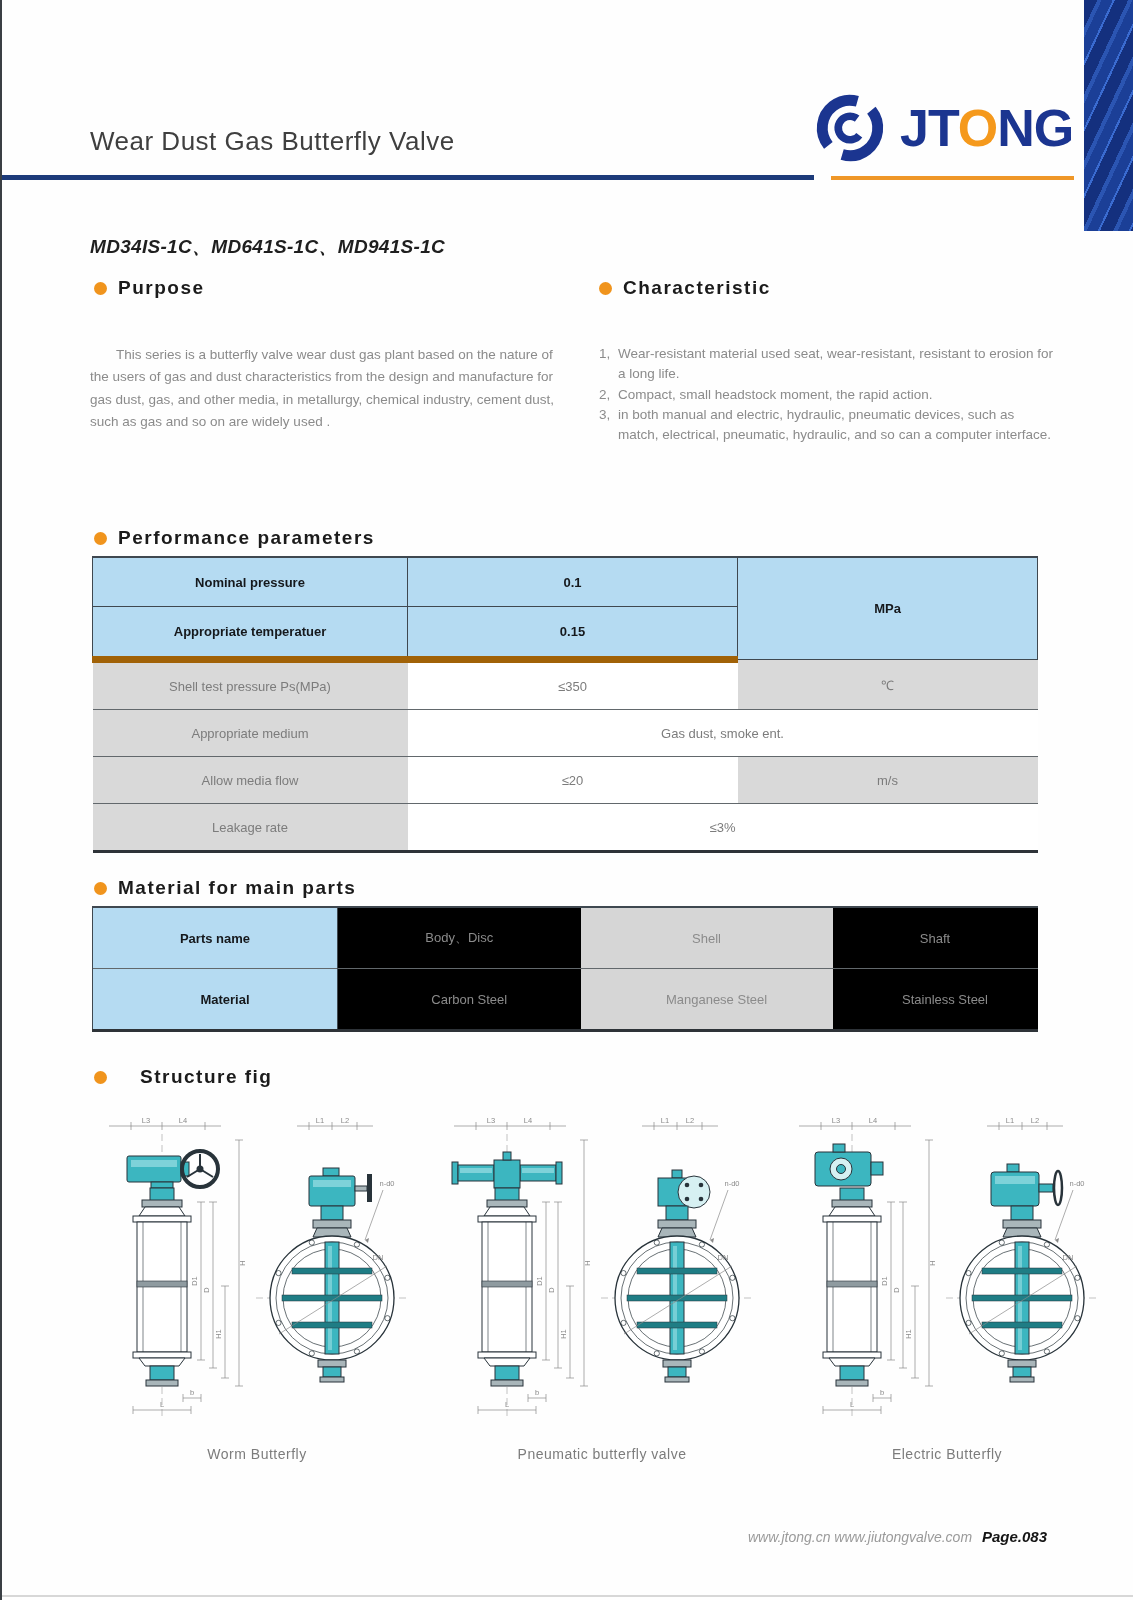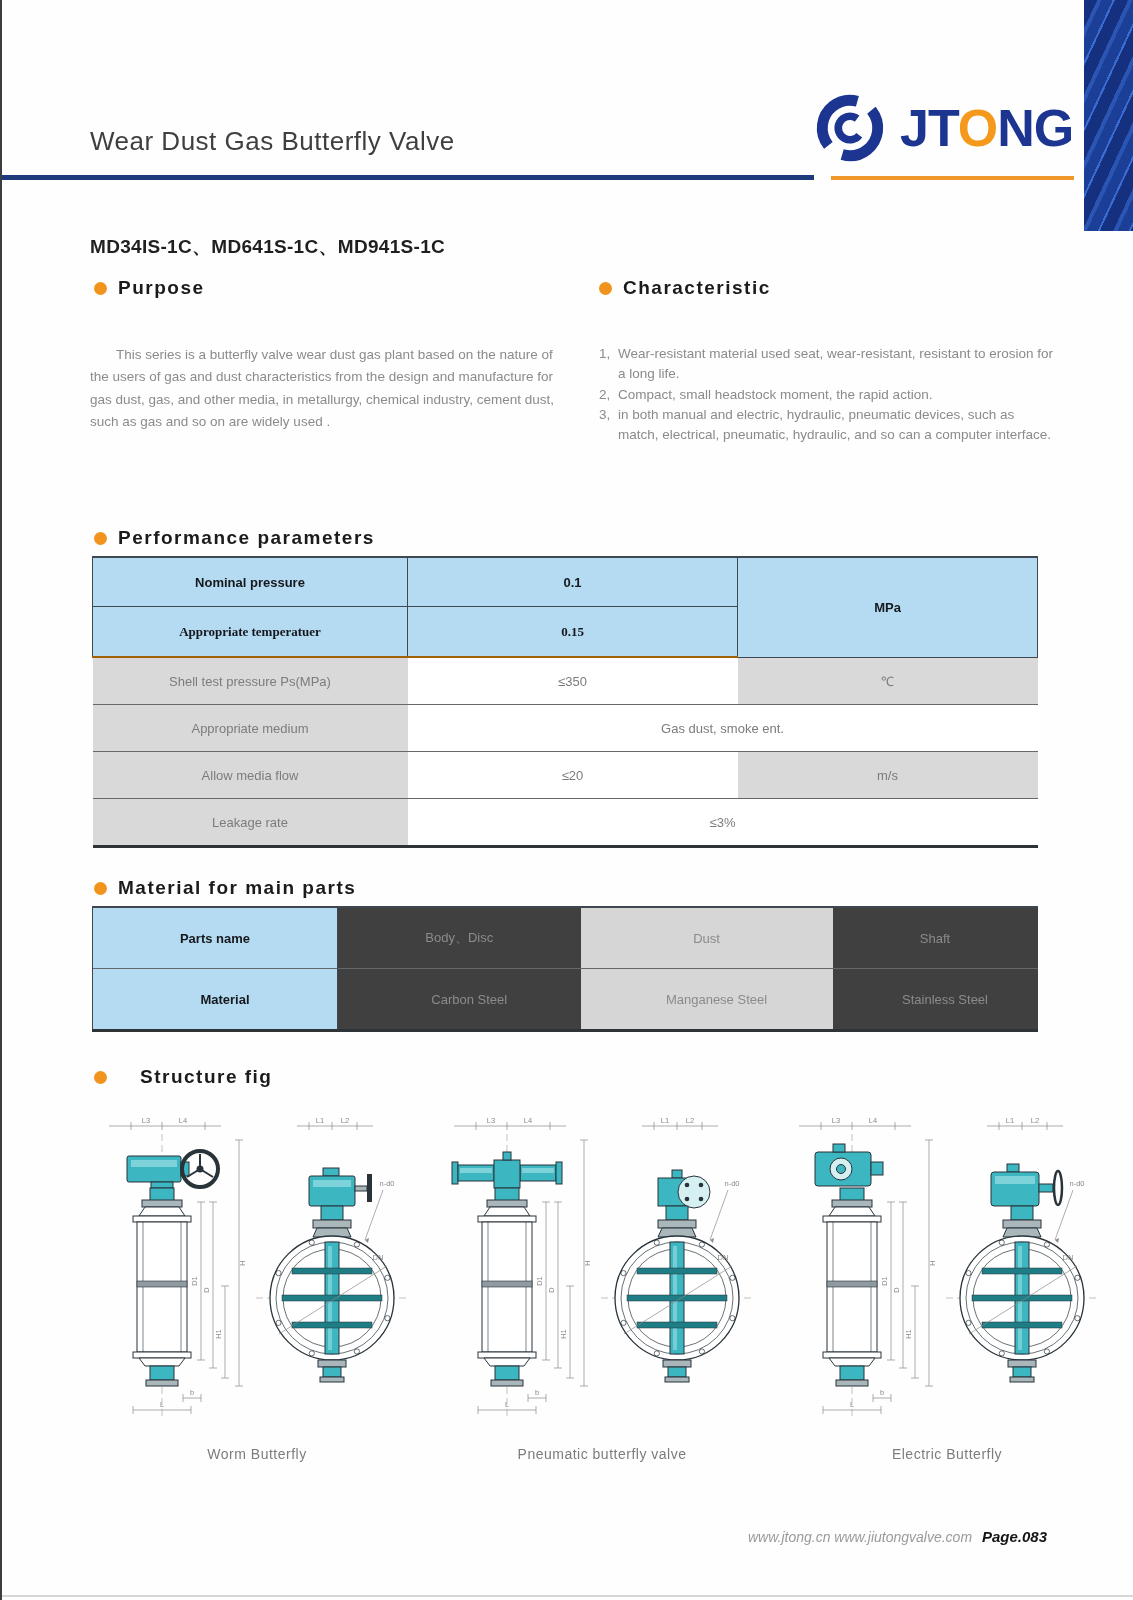--- a/index.html
+++ b/index.html
@@ -12,21 +12,21 @@
   .doc-title{left:88px;top:126px;font-size:26px;color:#3f3f3f;letter-spacing:.5px;}
   .navy-rule{left:0;top:175px;width:812px;height:5px;background:#1d3b7a;}
   .orange-rule{left:829px;top:176px;width:243px;height:4px;background:#ef9728;}
   .corner-band{left:1082px;top:0;width:51px;height:231px;
      background:repeating-linear-gradient(115deg,#14307e 0 12px,#2b55b2 12px 16px,#1b3f97 16px 26px,#3a6bd0 26px 28px);}
   .logo-wrap{left:806px;top:86px;display:flex;align-items:center;gap:8px;}
   .logo-text{font-size:52px;font-weight:800;color:#1b3590;letter-spacing:-1px;line-height:1;}
   .logo-text .o{color:#f5991c;}
 
   
-  .models{left:88px;top:234px;font-size:19px;font-weight:bold;color:#1f1f1f;letter-spacing:.3px;}
+  .models{left:88px;top:234px;font-size:19px;font-weight:bold;color:#1f1f1f;letter-spacing:.3px;font-style:italic;}
   .sec-head{display:flex;align-items:center;gap:11px;}
   .sec-dot{width:13px;height:13px;border-radius:50%;background:#f0941d;flex:0 0 auto;}
   .sec-title{font-size:19px;font-weight:bold;color:#1b1b1b;letter-spacing:1.5px;}
 
   .purpose-head{left:92px;top:277px;}
   .char-head{left:597px;top:277px;}
   .purpose-body{left:88px;top:344px;width:478px;font-size:13.5px;line-height:1.65;color:#8b8b8b;text-indent:26px;}
   .char-list{left:597px;top:344px;width:455px;font-size:13.5px;line-height:1.5;color:#8b8b8b;}
   .char-item{position:relative;padding-left:19px;}
   .char-item .num{position:absolute;left:0;top:0;}
@@ -34,36 +34,36 @@
   .perf-head{left:92px;top:527px;}
   .mat-head{left:92px;top:877px;}
   .struct-head{left:92px;top:1066px;gap:33px;}
 
   
   .ptable{left:90px;top:556px;border-collapse:collapse;table-layout:fixed;width:945px;
           border-bottom:3px solid #2e3338;}
   .ptable td{text-align:center;vertical-align:middle;font-size:13px;padding:0;}
   .ptable .b{background:#b5dbf2;color:#15181c;font-weight:bold;border:1px solid #3f4850;}
   .ptable .top td{border-top:2px solid #3f4850;}
-  .ptable .blue2 td{border-bottom:2px solid #a16207;font-family:Liberation Serif, serif;}
+  .ptable .blue2 td{border-bottom:7px solid #a16207;}
   .ptable .gr td{border-top:1px solid #62686c;}
   .ptable .gl{background:#d9d9d9;color:#7c7c7c;}
   .ptable .wv{background:#fff;color:#7c7c7c;}
   .ptable .gv{background:#d9d9d9;color:#7c7c7c;}
   .ptable .h48{height:48px}.ptable .h49{height:49px}.ptable .h46{height:46px}
 
   
   .mtable{left:90px;top:906px;border-collapse:collapse;table-layout:fixed;width:945px;
           border-bottom:3px solid #2e3338;}
   .mtable td{text-align:center;vertical-align:middle;font-size:13px;height:60px;padding:0;color:#8b8b8b;}
   .mtable tr:first-child td{border-top:2px solid #3f4850;}
   .mtable tr+tr td{border-top:1px solid #62686c;padding-left:20px;}
   .mtable .b{background:#b5dbf2;color:#15181c;font-weight:bold;border-right:1px solid #3f4850;border-left:1px solid #3f4850;}
   .mtable .gv{background:#d6d6d6;}
-  .mtable .wv{background:#404040;margin-top:24px;}
+  .mtable .wv{background:#000000;margin-top:24px;}
 
   
   .fig{position:absolute;top:1110px;width:340px;}
   .fig-0{left:85px}.fig-1{left:430px}.fig-2{left:775px}
   .fig svg{display:block;}
   .fig-caption{margin-top:16px;text-align:center;font-size:14px;color:#7c7c7c;letter-spacing:.5px;}
 
   .footer{left:0;top:1528px;width:1045px;text-align:right;font-size:14px;color:#9a9a9a;font-style:italic;}
   .footer .pg{font-size:15px;font-weight:bold;color:#151515;margin-left:6px;}
   .bottom-hairline{left:0;top:1595px;width:1133px;height:2px;background:#d7d7d7;}
@@ -163,21 +163,21 @@
     <colgroup>
         <col style="width:245px">
         <col style="width:243px">
         <col style="width:252px">
         <col style="width:205px">
       </colgroup>
     <tbody>
         <tr>
       <td class="b">Parts name</td>
       <td class="wv">Body、Disc</td>
-      <td class="gv">Dust</td>
+      <td class="gv">Shell</td>
       <td class="wv">Shaft</td>
     </tr>
     <tr>
       <td class="b">Material</td>
       <td class="wv">Carbon Steel</td>
       <td class="gv">Manganese Steel</td>
       <td class="wv">Stainless Steel</td>
     </tr>
   </tbody>
     </table>

